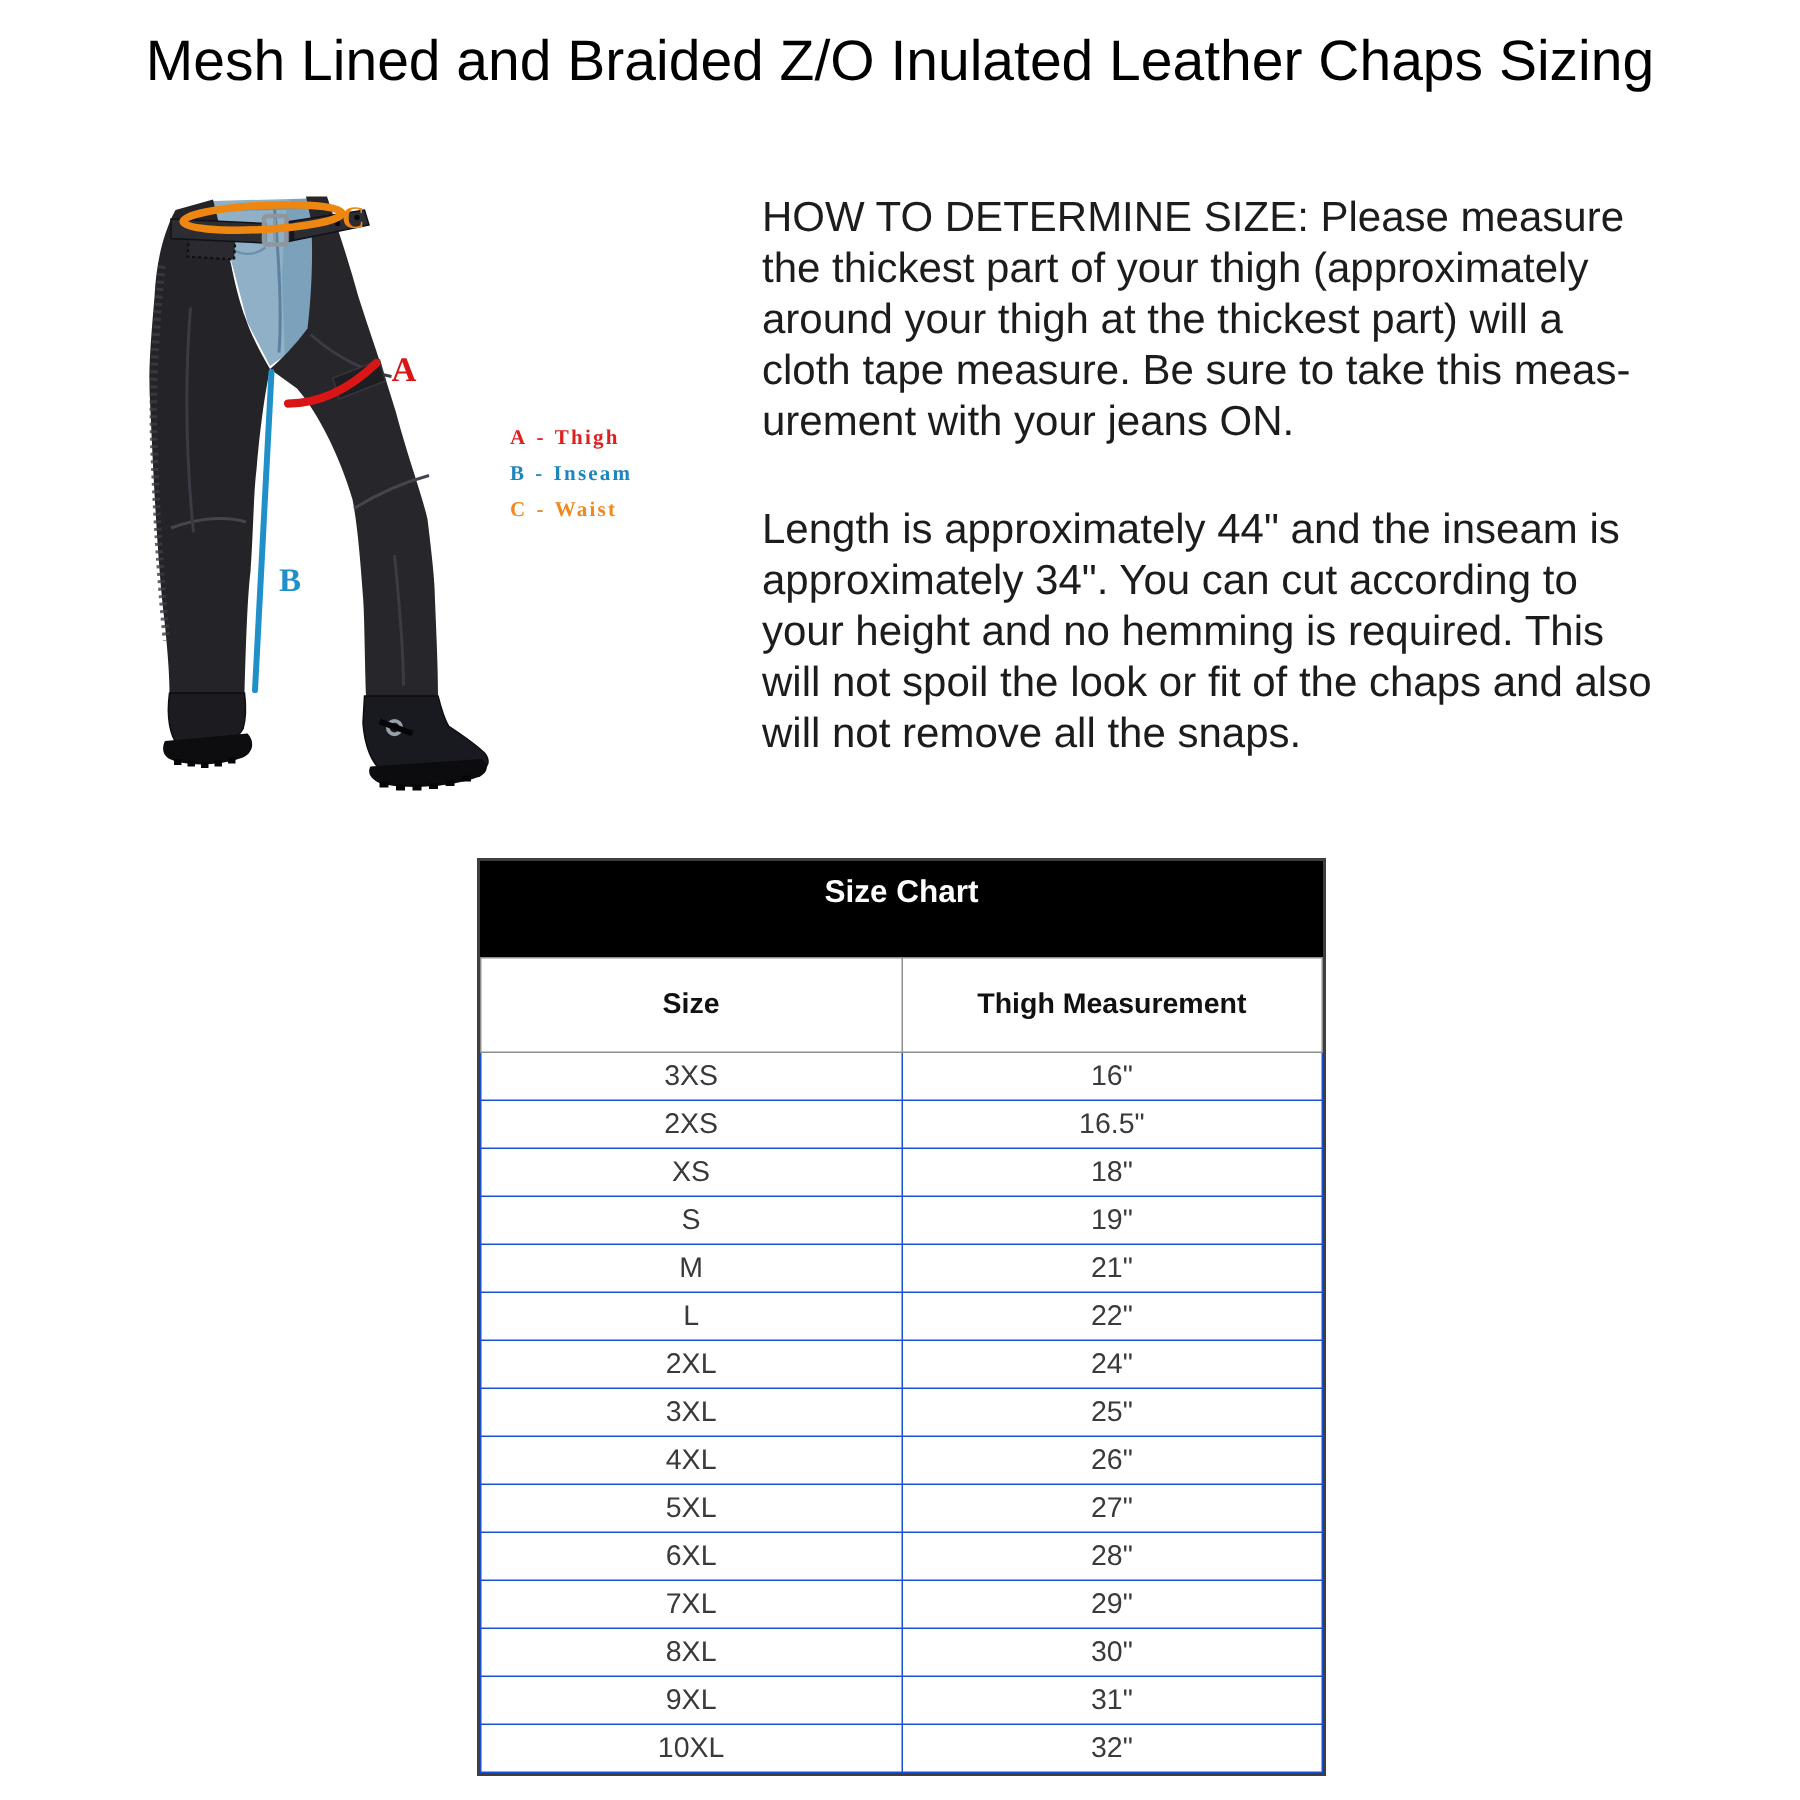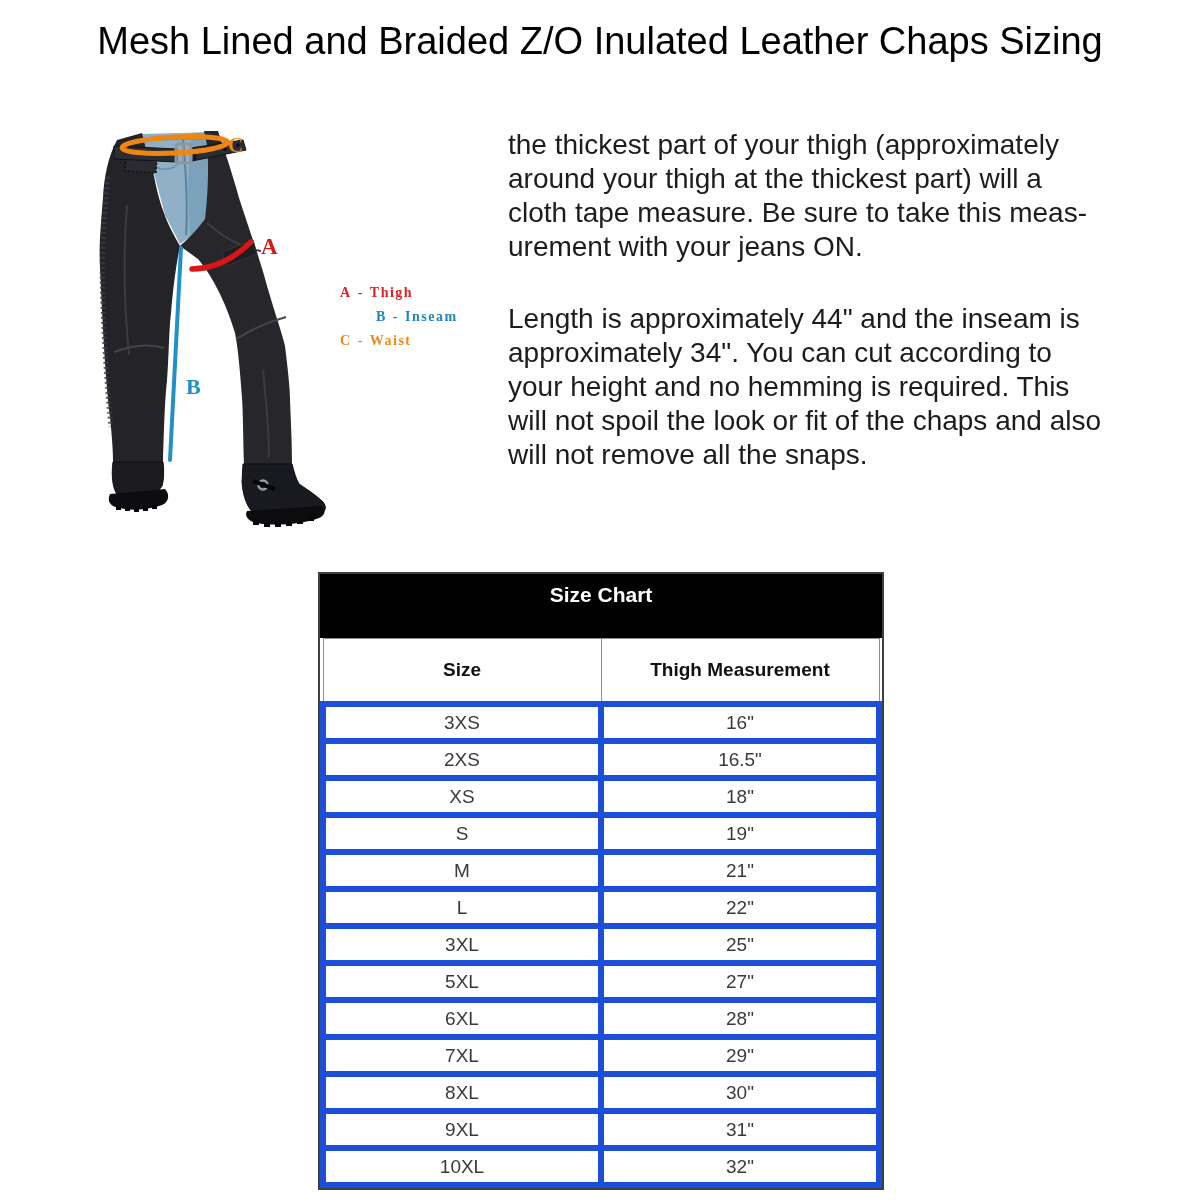--- a/index.html
+++ b/index.html
@@ -37,21 +37,21 @@
     background:#000; height:64px; box-sizing:border-box;
     color:#fff; font-weight:bold; font-size:21px;
     text-align:center; padding-top:9px;
   }
   table.size-table { width:100%; border-collapse:collapse; table-layout:fixed; }
   .size-table th {
     border:1px solid #8f8f8f; height:30px; font-size:19px;
     font-weight:bold; color:#111; text-align:center; padding:16px;
   }
   .size-table td {
-    border:6px solid #1d4ed8; height:31px; font-size:19px;
+    border:1px solid #1d4ed8; height:31px; font-size:19px;
     color:#3a3a3a; text-align:center; padding:0;
   }
 </style>
 </head>
 <body>
 
 <div class="page">
 
   <div class="page-title">Mesh Lined and Braided Z/O Inulated Leather Chaps Sizing</div>
 
@@ -123,30 +123,31 @@
     <path d="M 86,133 L 75,345" fill="none" stroke="#2090c8" stroke-width="4" stroke-linecap="round" style="stroke: rgb(32, 144, 200);"></path>
     <text x="166" y="139" font-family="Liberation Serif, serif" font-weight="bold" font-size="23" fill="#da1515" style="color: rgb(218, 21, 21); fill: rgb(218, 21, 21);">A</text>
     <text x="91" y="279" font-family="Liberation Serif, serif" font-weight="bold" font-size="22" fill="#2090c8" style="color: rgb(32, 144, 200); fill: rgb(32, 144, 200);">B</text>
     <text x="133" y="37" font-family="Liberation Serif, serif" font-weight="bold" font-size="21" fill="#ee8712" style="color: rgb(238, 135, 18); fill: rgb(238, 135, 18);">C</text>
   </svg>
 
   <div class="legend">
     <div class="legend-row" style="color: rgb(224, 31, 31); fill: rgb(224, 31, 31);">
       <span>A</span><span class="legend-dash">-</span><span>Thigh</span>
     </div>
-    <div class="legend-row" style="color: rgb(31, 134, 189); fill: rgb(31, 134, 189); margin-left: 36px;">
+    <div class="legend-row" style="color: rgb(31, 134, 189); fill: rgb(31, 134, 189);">
       <span>B</span><span class="legend-dash">-</span><span>Inseam</span>
     </div>
     <div class="legend-row" style="color: rgb(242, 136, 28); fill: rgb(242, 136, 28);">
       <span>C</span><span class="legend-dash">-</span><span>Waist</span>
     </div>
   </div>
 
   <div class="instructions">
     <div class="para">
+      <div class="text-line">HOW TO DETERMINE SIZE: Please measure</div>
       <div class="text-line">the thickest part of your thigh (approximately</div>
       <div class="text-line">around your thigh at the thickest part) will a</div>
       <div class="text-line">cloth tape measure. Be sure to take this meas-</div>
       <div class="text-line">urement with your jeans ON.</div>
     </div>
     <div class="para para2">
       <div class="text-line">Length is approximately 44" and the inseam is</div>
       <div class="text-line">approximately 34". You can cut according to</div>
       <div class="text-line">your height and no hemming is required. This</div>
       <div class="text-line">will not spoil the look or fit of the chaps and also</div>
@@ -184,22 +185,30 @@
         </tr>
           <tr>
           <td>M</td>
           <td>21"</td>
         </tr>
           <tr>
           <td>L</td>
           <td>22"</td>
         </tr>
           <tr>
+          <td>2XL</td>
+          <td>24"</td>
+        </tr>
+          <tr>
           <td>3XL</td>
           <td>25"</td>
+        </tr>
+          <tr>
+          <td>4XL</td>
+          <td>26"</td>
         </tr>
           <tr>
           <td>5XL</td>
           <td>27"</td>
         </tr>
           <tr>
           <td>6XL</td>
           <td>28"</td>
         </tr>
           <tr>

